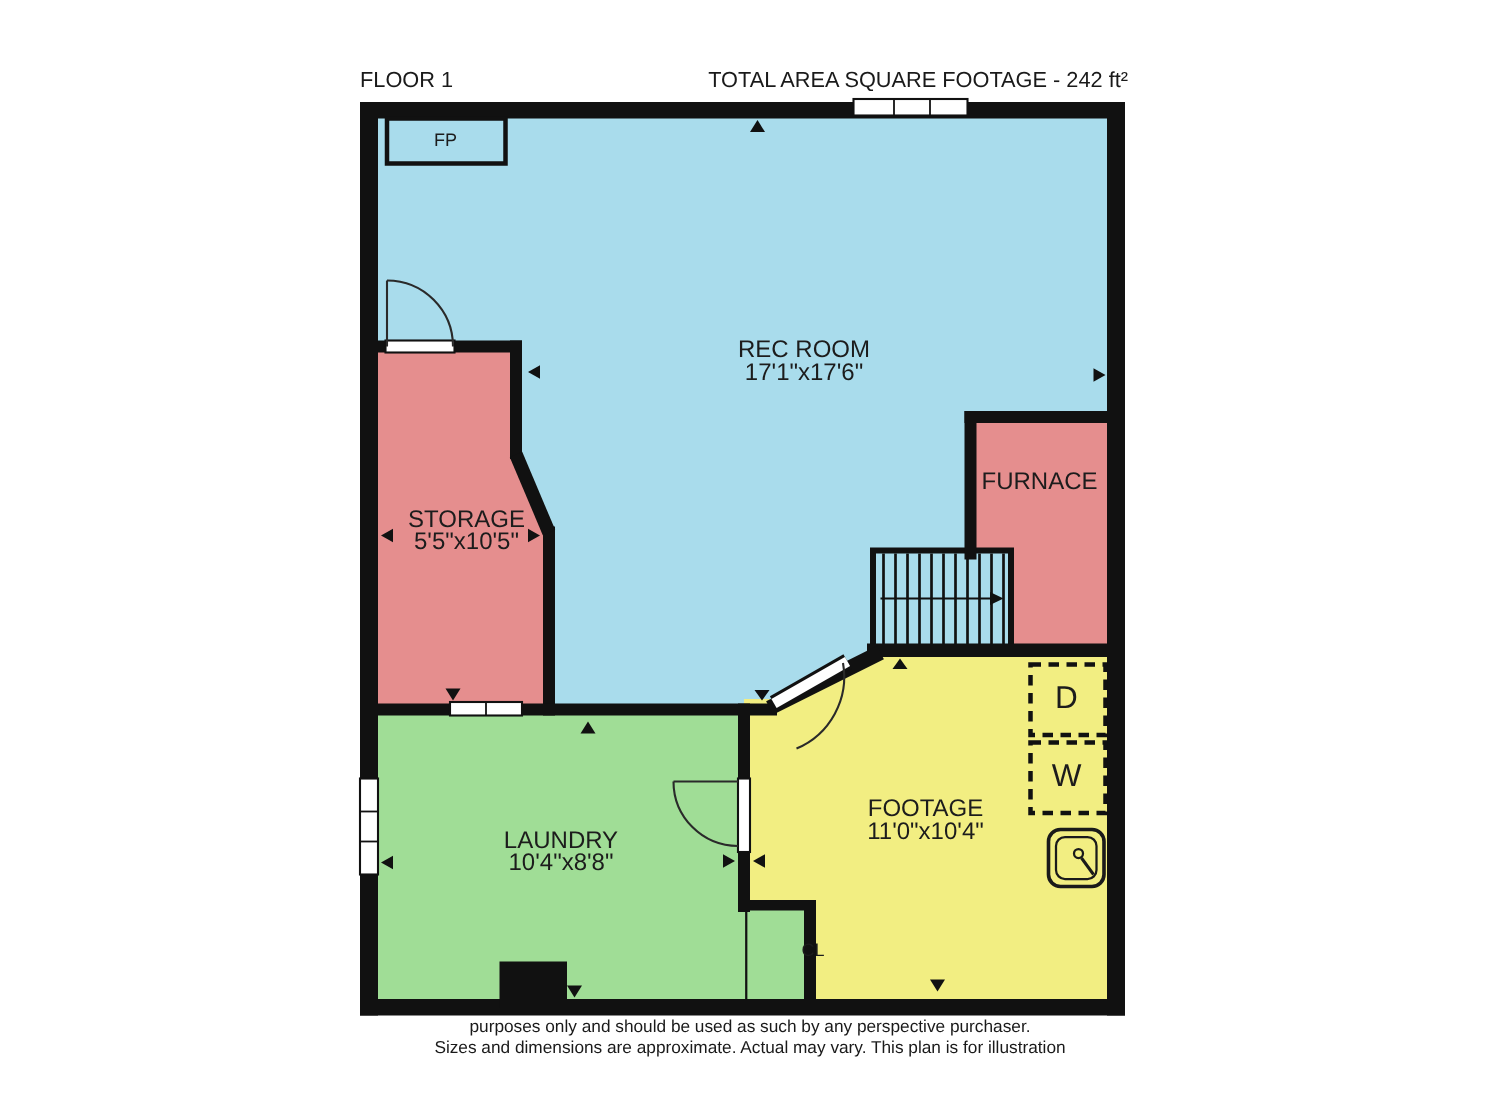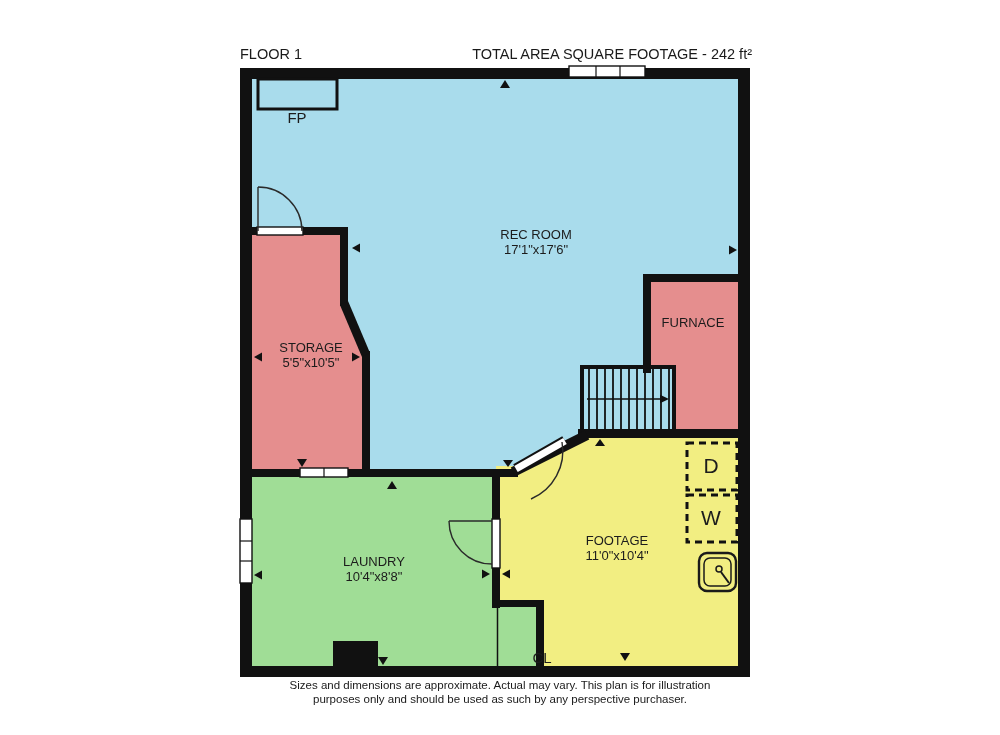--- a/index.html
+++ b/index.html
@@ -3,22 +3,22 @@
 <meta charset="utf-8">
 <style>
   html,body{margin:0;padding:0;background:#fff;}
   .stage{position:relative;width:796px;height:735px;background:#fff;overflow:hidden;
          font-family:"Liberation Sans",sans-serif;}
   .hdr{position:absolute;left:240px;top:46px;width:512px;display:flex;
        justify-content:space-between;font-size:14.5px;color:#1a1a1a;}
   .ftr{position:absolute;left:215px;top:679px;width:570px;text-align:center;
        font-size:11.5px;line-height:13.5px;color:#1a1a1a;}
   .lbl{position:absolute;transform:translate(-50%,-50%);white-space:nowrap;
-       font-size:13px;color:#1c1c1c;text-align:center;}
-  .lbl.fix{font-size:15px;margin-top:24px;}
+       font-size:16px;color:#1c1c1c;text-align:center;}
+  .lbl.fix{font-size:12px;}
   .lbl.dw{font-size:21px;}
   svg{position:absolute;left:0;top:0;}
   .wall{fill:#111111;}
   .wline{stroke:#111111;fill:none;}
   .win{fill:#ffffff;stroke:#111111;stroke-width:1.4;}
   .winline{stroke:#111111;stroke-width:1.2;}
   .door{fill:none;stroke:#2a2a2a;stroke-width:1.4;}
   .tread{stroke:#111111;stroke-width:1.8;}
   .tri{fill:#111111;}
   .sink{fill:none;stroke:#1a1a1a;}
@@ -146,17 +146,17 @@
   <div class="lbl" style="left:374px;top:561px">LAUNDRY</div>
   <div class="lbl" style="left:374px;top:576px">10'4"x8'8"</div>
   <div class="lbl" style="left:617px;top:540px">FOOTAGE</div>
   <div class="lbl" style="left:617px;top:555px">11'0"x10'4"</div>
   <div class="lbl fix" style="left:542px;top:633px">CL</div>
   <div class="lbl fix" style="left:297px;top:93px">FP</div>
   <div class="lbl dw" style="left:711px;top:466px">D</div>
   <div class="lbl dw" style="left:711px;top:518px">W</div>
 
   <div class="ftr">
+    <div>purposes only and should be used as such by any perspective purchaser.</div>
     <div>Sizes and dimensions are approximate. Actual may vary. This plan is for illustration</div>
-    <div>purposes only and should be used as such by any perspective purchaser.</div>
   </div>
 
 </div>
 
 </body></html>

